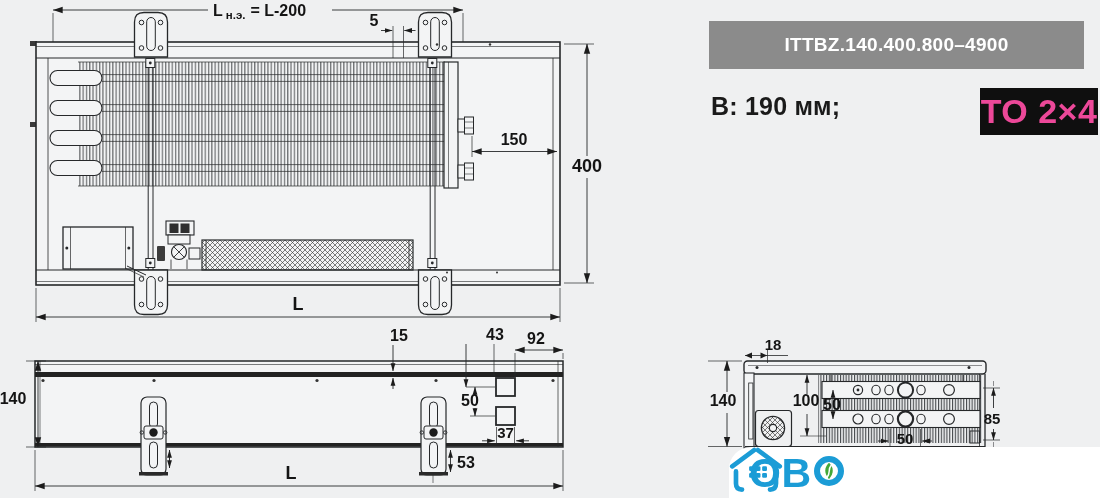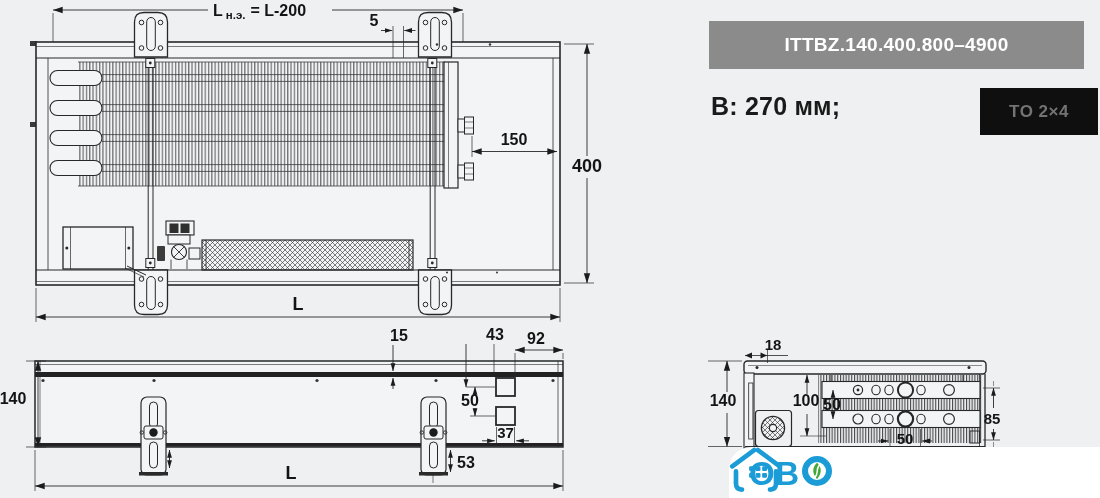--- a/index.html
+++ b/index.html
@@ -11,27 +11,27 @@
   .dim-lg{font-size:18px;}
   .dim-sm{font-size:15px;}
   .dim-sub{font-size:11.5px;}
   
   .title-bar{position:absolute;left:709px;top:21px;width:375px;height:48px;background:#8b8b8b;
              display:flex;align-items:center;justify-content:center;}
   .title-text{color:#ffffff;font-weight:700;font-size:19px;letter-spacing:.3px;white-space:nowrap;}
   .specs{position:absolute;left:711px;top:86px;color:#1a1a1a;font-size:25px;font-weight:700;
          letter-spacing:.2px;line-height:40px;}
   .badge{position:absolute;left:980px;top:88px;width:118px;height:47px;background:#0f0f0f;
-         display:flex;align-items:center;justify-content:center;color:#737373;
-         font-weight:700;font-size:17px;letter-spacing:.5px;}
+         display:flex;align-items:center;justify-content:center;color:#ec4899;
+         font-weight:700;font-size:34px;letter-spacing:.5px;}
   
   .logo-band{position:absolute;left:729px;top:447px;width:380px;height:60px;background:#ffffff;
              border-radius:22px 10px 0 0;display:flex;align-items:center;padding:0 0 8px 20px;
              box-sizing:border-box;gap:13px;}
-  .logo-text{display:flex;align-items:center;color:#1b9cd6;font-weight:700;font-size:33px;
+  .logo-text{display:flex;align-items:center;color:#1b9cd6;font-weight:700;font-size:41px;
              letter-spacing:.5px;line-height:1;white-space:nowrap;}
   .leaf-o{box-sizing:border-box;display:inline-block;width:30px;height:30px;border:6px solid #1b9cd6;
           border-radius:50%;position:relative;margin:-4px 2px 0 2px;}
   .leaf-o svg{position:absolute;left:0;top:0;}
 </style>
 </head>
 <body>
 
 <div class="stage">
 
@@ -339,21 +339,21 @@
     <text class="dim dim-sm" x="992" y="424" text-anchor="middle">85</text>
     <text class="dim dim-sm" x="905" y="444" text-anchor="middle">50</text>
   </g>
 </svg>
 
   <div class="title-bar">
     <span class="title-text">ITTBZ.140.400.800–4900</span>
   </div>
 
   <div class="specs">
-    <div>В: 270 мм;</div>
+    <div>В: 190 мм;</div>
   </div>
 
   <div class="badge">
     <span>TO 2×4</span>
   </div>
 
   <div class="logo-band">
     <svg width="54" height="47" viewBox="0 0 58 50">
       <g stroke="#1b9cd6" stroke-width="5" stroke-linecap="round" fill="none">
         <path d="M3.5,20.5 L27,3"></path>

